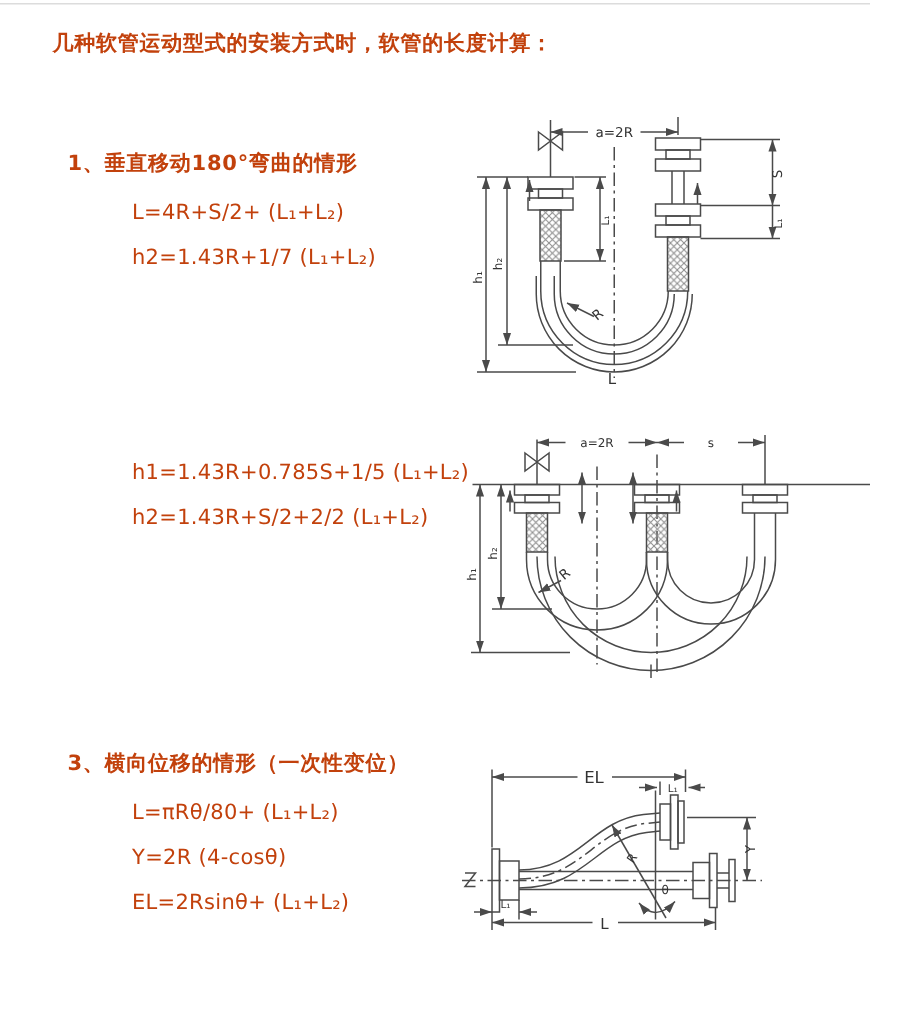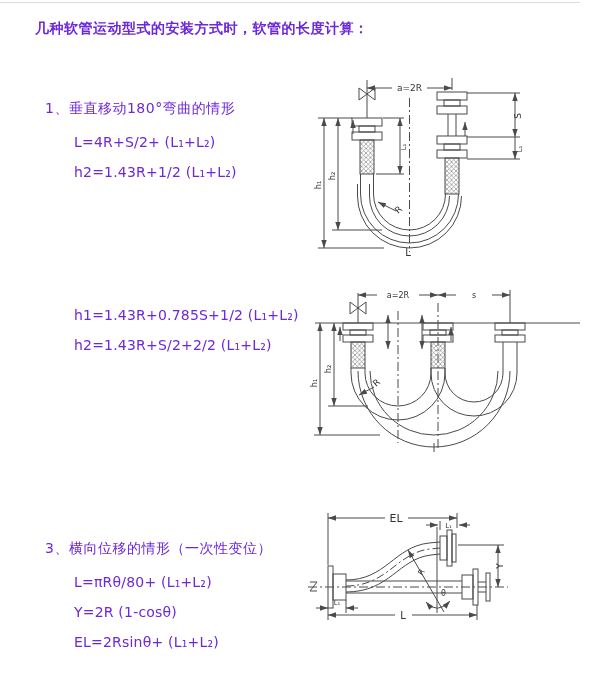--- a/index.html
+++ b/index.html
@@ -1,31 +1,31 @@
 <!DOCTYPE html>
 <html><head>
 <meta charset="utf-8">
 <style>
   html,body{margin:0;padding:0;background:#ffffff;}
   .page{
     position:relative; width:580px; height:675px; background:#ffffff;
-    font-family:"DejaVu Sans","Liberation Sans",sans-serif; color:#6d28d9;
+    font-family:"DejaVu Sans","Liberation Sans",sans-serif; color:#c2410c;
     overflow:hidden;
   }
   .top-hairline{position:absolute;left:0;top:2px;width:600px;height:1px;background:#dcdcdc;}
   .title{
     position:absolute; left:35px; top:20px; margin:0;
     font-size:14px; font-weight:bold; letter-spacing:0.5px;
   }
   .sec{position:absolute; left:45px;}
-  .sec-1{top:100px;} .sec-2{top:300px;} .sec-3{top:540px;}
-  .sec .heading{font-size:14px; font-weight:normal; letter-spacing:0.5px; margin:0 0 9px 0;}
+  .sec-1{top:100px;} .sec-2{top:300px;} .sec-3{top:500px;}
+  .sec .heading{font-size:14px; font-weight:bold; letter-spacing:0.5px; margin:0 0 9px 0;}
   .sec .formula{
     font-size:14px; font-weight:400; line-height:30px; height:30px;
-    margin-left:29px; letter-spacing:0.2px; white-space:pre;
+    margin-left:43px; letter-spacing:0.2px; white-space:pre;
   }
   .diag{position:absolute;}
   .d1{left:312px; top:72px;}
   .d2{left:310px; top:283px;}
   .d3{left:300px; top:503px;}
   svg text{font-family:"DejaVu Sans","Liberation Sans",sans-serif; fill:#333;}
 </style>
 </head>
 <body>
 
@@ -41,32 +41,32 @@
       </marker>
       <pattern id="braid" width="4.5" height="4.5" patternUnits="userSpaceOnUse">
         <path d="M0,4.5 L4.5,0 M0,0 L4.5,4.5" stroke="#8d8d8d" stroke-width="0.7" fill="none"></path>
       </pattern>
     </defs>
   </svg>
 
   <section class="sec sec-1">
     <div class="heading">1、垂直移动180°弯曲的情形</div>
     <div class="formula">L=4R+S/2+ (L₁+L₂)</div>
-    <div class="formula">h2=1.43R+1/2 (L₁+L₂)</div>
+    <div class="formula">h2=1.43R+1/7 (L₁+L₂)</div>
   </section>
 
   <section class="sec sec-2">
-    <div class="formula">h1=1.43R+0.785S+1/2 (L₁+L₂)</div>
+    <div class="formula">h1=1.43R+0.785S+1/5 (L₁+L₂)</div>
     <div class="formula">h2=1.43R+S/2+2/2 (L₁+L₂)</div>
   </section>
 
   <section class="sec sec-3">
     <div class="heading">3、横向位移的情形（一次性变位）</div>
     <div class="formula">L=πRθ/80+ (L₁+L₂)</div>
-    <div class="formula">Y=2R (1-cosθ)</div>
+    <div class="formula">Y=2R (4-cosθ)</div>
     <div class="formula">EL=2Rsinθ+ (L₁+L₂)</div>
   </section>
 
   <svg class="diag d1" width="276" height="185" viewBox="0 0 276 185">
     <g stroke="#4a4a4a" fill="none" stroke-width="1">
       <line x1="97.5" y1="26" x2="97.5" y2="180" stroke-dasharray="9 3 2 3"></line>
 
       <line x1="55" y1="8" x2="55" y2="46"></line>
       <path d="M47,16 L55,22 L47,28 Z M63,16 L55,22 L63,28 Z"></path>
       <rect x="40" y="46" width="30" height="8"></rect>

